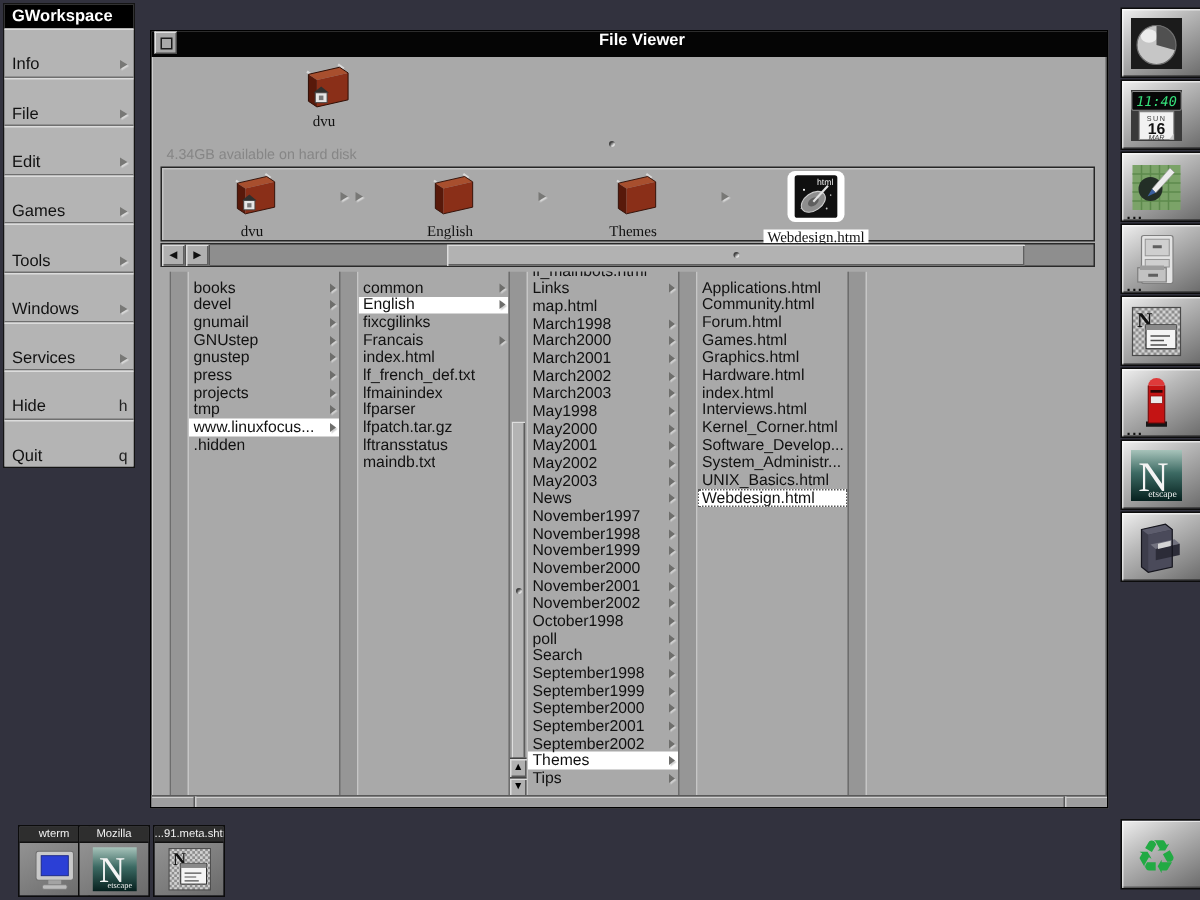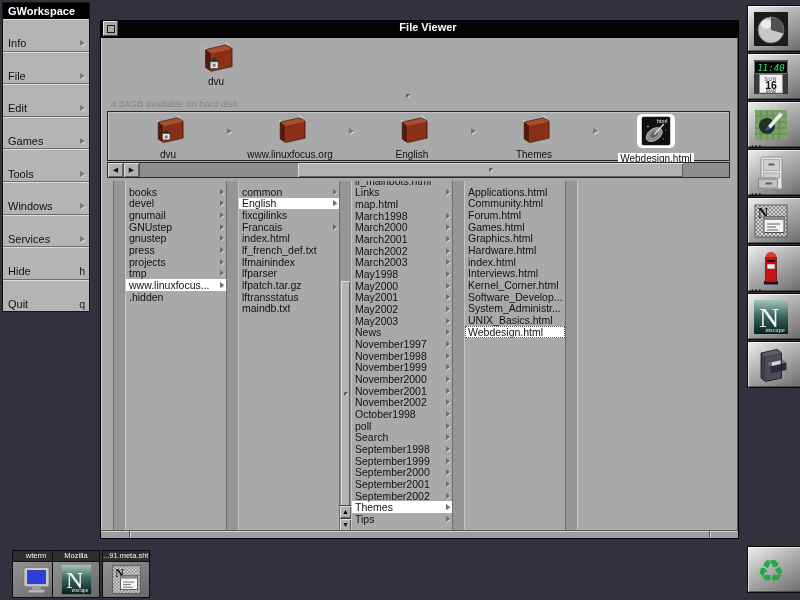--- a/index.html
+++ b/index.html
@@ -25,21 +25,21 @@
   .titlebar{position:absolute;left:0;top:0;right:0;height:17px;background:#050505;display:flex;}
   .titlebar-text{flex:1;text-align:center;color:#fff;font-size:11px;font-weight:bold;}
   .miniaturize{width:13px;height:13px;margin-left:2px;background:#a8a8a8;
     border-top:1px solid #e2e2e2;border-left:1px solid #e2e2e2;border-right:1px solid #4c4c4c;border-bottom:1px solid #4c4c4c;
     display:flex;align-items:center;justify-content:center;}
   .miniaturize .inner{width:6px;height:6px;border:1px solid #1c1c1c;background:transparent;}
   
   .toppane{position:absolute;left:2px;top:17px;width:633px;height:73px;}
   .root-icon{position:absolute;left:93px;top:4px;width:40px;text-align:center;}
   .root-icon .ic{width:38px;height:34px;margin:0 auto;}
-  .icn-label{font-size:10px;color:#111;white-space:nowrap;}
+  .icn-label{font-size:10px;color:#111;white-space:nowrap;font-family:Liberation Serif, serif;}
   .status-text{position:absolute;left:8px;bottom:2px;font-size:9.5px;color:#868686;}
   .dimple{position:absolute;width:4px;height:4px;border-radius:50%;background:#909090;
     box-shadow:inset 1px 1px 1px #3f3f3f, inset -1px -1px 1px #e6e6e6;}
   
   .shelf{position:absolute;left:6px;top:90px;width:623px;height:50px;border:1px solid #262626;
     box-shadow:inset 1px 1px 0 #c4c4c4;display:flex;align-items:flex-start;padding-left:4px;box-sizing:border-box;}
   .shelf-cell{width:112px;text-align:center;padding-top:2px;}
   .shelf-cell .ic{width:36px;height:32px;margin:0 auto;padding:1px;border-radius:5px;}
   .shelf-cell.selected .ic{background:#fff;}
   .shelf-cell .icn-label{margin-top:1px;}
@@ -179,32 +179,20 @@
               <path d="M12.5 21 l5.5 -4.5 l5.5 4.5 Z" fill="#30302e"></path>
      <rect x="13.8" y="21" width="8.4" height="7" fill="#e6e6e6" stroke="#444" stroke-width="0.7"></rect>
      <rect x="16.4" y="23" width="3.2" height="3.2" fill="#777"></rect>
             </g>
   </svg></div>
     <div class="icn-label">dvu</div>
       </div>
       <div class="shelf-sep">
         <span class="tri-r"></span>
       </div>
-      <div class="shelf-cell">
-        <div class="ic"><svg viewBox="0 0 40 36" width="100%" height="100%">
-   <path d="M30 1 l4 3" stroke="#d8d8d8" stroke-width="1.6" fill="none"></path>
-   <path d="M8 6 l4 3" stroke="#d8d8d8" stroke-width="1.6" fill="none"></path>
-   <path d="M9 8 L31 3 L37 7 L15 12 Z" fill="#a84f2e"></path>
-   <path d="M15 12 L37 7 L37 26 L15 31 Z" fill="#8a2f18"></path>
-   <path d="M9 8 L15 12 L15 31 L9 27 Z" fill="#58190a"></path>
-   <path d="M9 8 L31 3 L37 7 L37 26 L15 31 L9 27 Z" fill="none" stroke="#2e0d04" stroke-width="0.7"></path>
-
-  </svg></div>
-    <div class="icn-label">www.linuxfocus.org</div>
-      </div>
       <div class="shelf-sep">
         <span class="tri-r"></span>
       </div>
       <div class="shelf-cell">
         <div class="ic"><svg viewBox="0 0 40 36" width="100%" height="100%">
    <path d="M30 1 l4 3" stroke="#d8d8d8" stroke-width="1.6" fill="none"></path>
    <path d="M8 6 l4 3" stroke="#d8d8d8" stroke-width="1.6" fill="none"></path>
    <path d="M9 8 L31 3 L37 7 L15 12 Z" fill="#a84f2e"></path>
    <path d="M15 12 L37 7 L37 26 L15 31 Z" fill="#8a2f18"></path>
    <path d="M9 8 L15 12 L15 31 L9 27 Z" fill="#58190a"></path>

